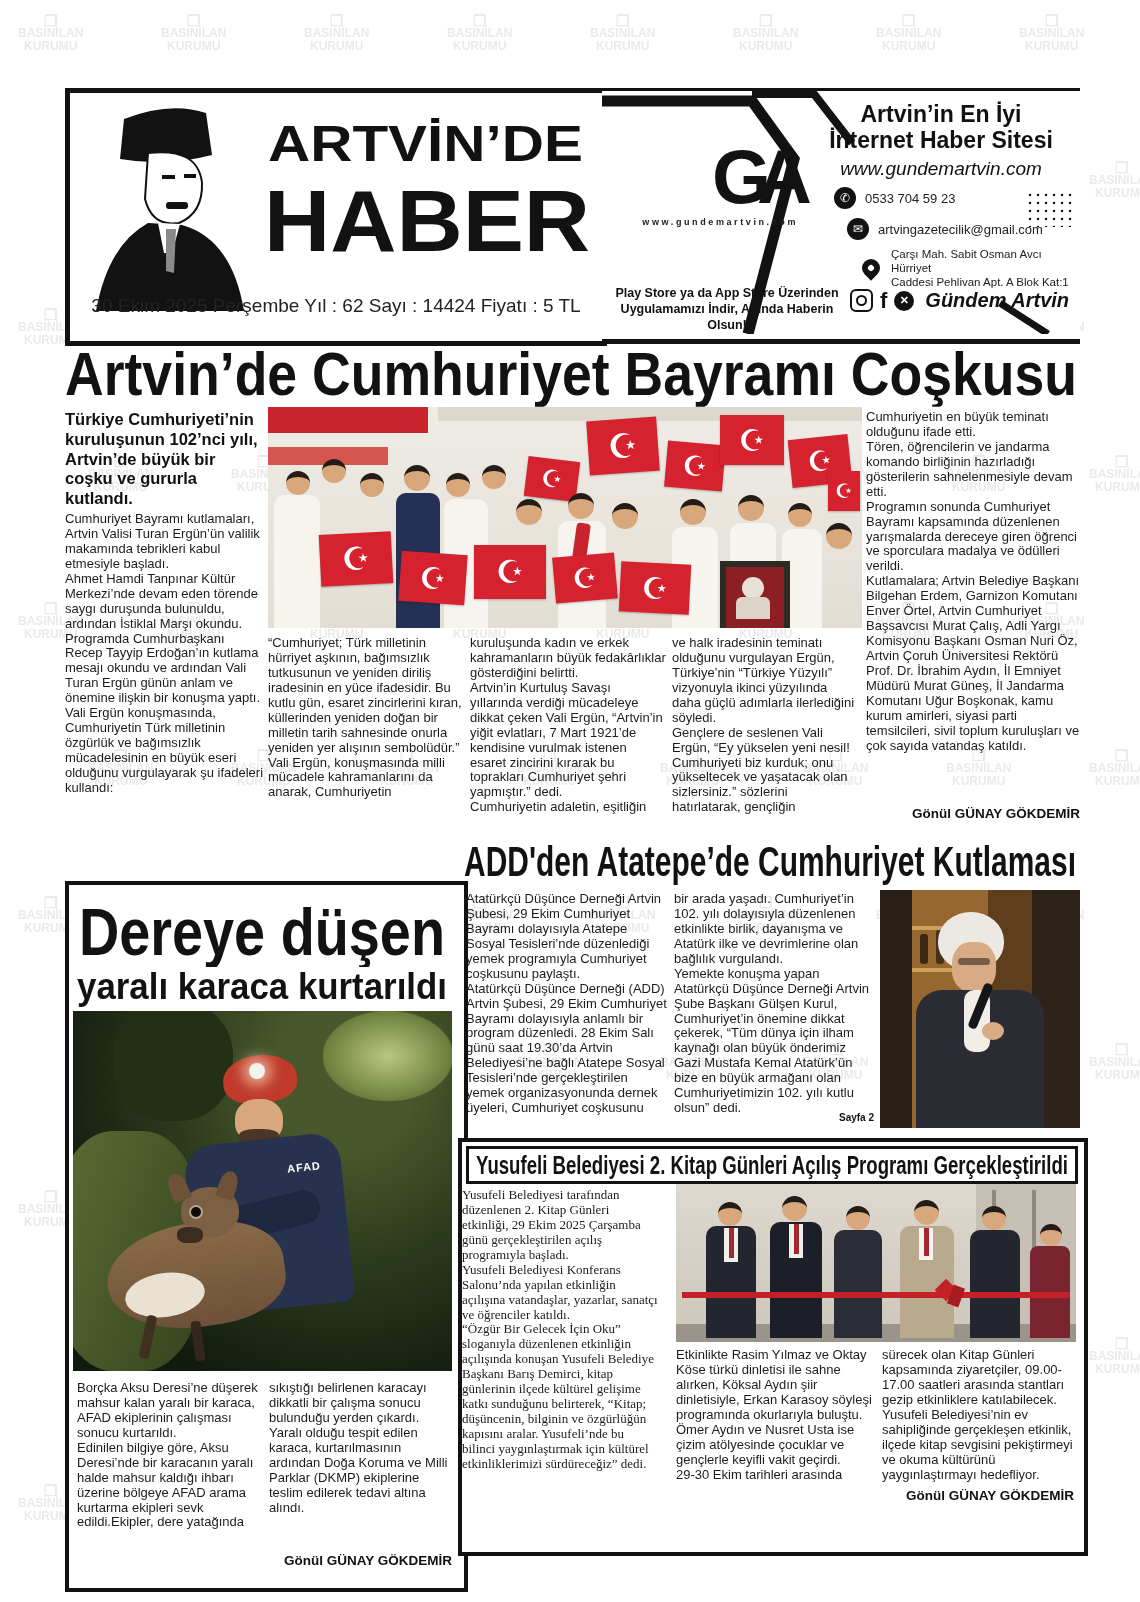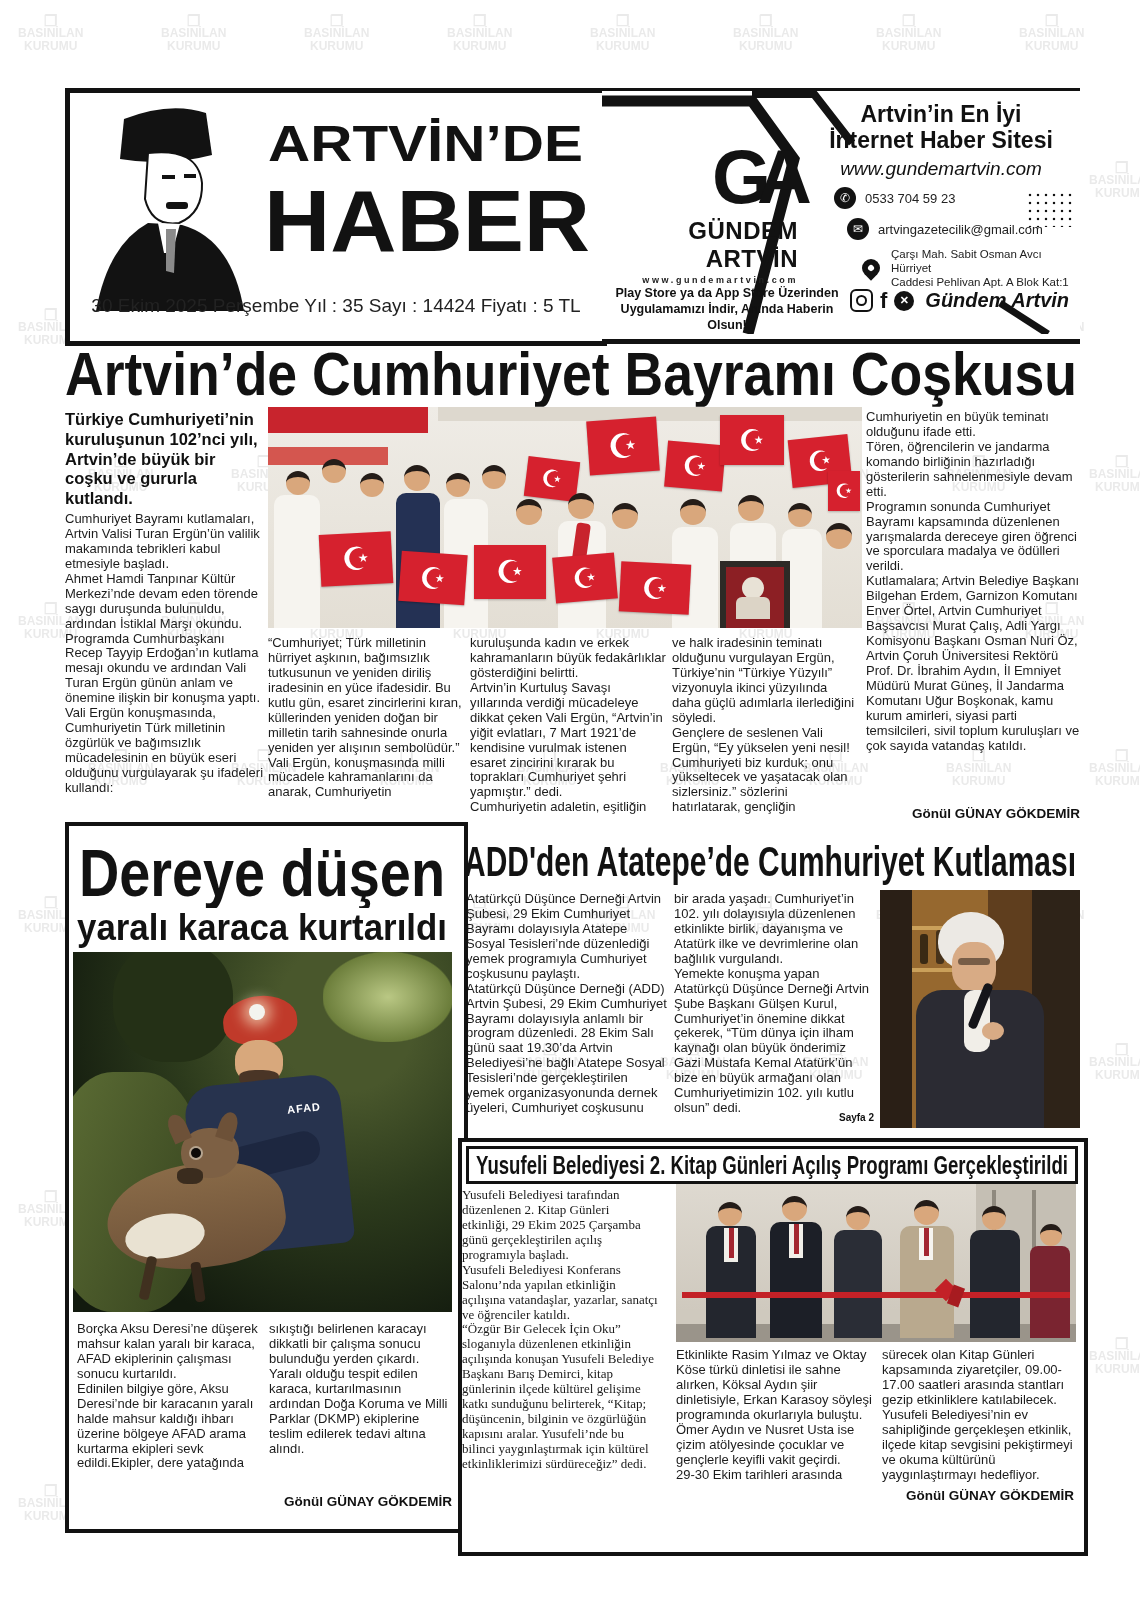--- a/index.html
+++ b/index.html
@@ -159,32 +159,31 @@
       <path d="M14,208 Q26,142 66,120 L100,122 Q150,136 162,208 Z" fill="#121212"></path>
       <path d="M76,120 L98,121 L90,150 L82,150 Z" fill="#ffffff"></path>
       <path d="M84,126 L94,126 L92,170 L84,168 Z" fill="#8a8a8a"></path>
     </svg>
     <svg class="abs" style="left:196px;top:22px;" width="322" height="56" viewBox="0 0 322 56">
       <text x="2" y="46" font-size="50" textLength="315" lengthAdjust="spacingAndGlyphs">ARTVİN’DE</text>
     </svg>
     <svg class="abs" style="left:192px;top:80px;" width="332" height="94" viewBox="0 0 332 94">
       <text x="2" y="78" font-size="88" textLength="326" lengthAdjust="spacingAndGlyphs">HABER</text>
     </svg>
-    <div class="abs dateline">30 Ekim 2025 Perşembe Yıl : 35 Sayı : 14424  Fiyatı : 5 TL</div>
+    <div class="abs dateline">30 Ekim 2025 Perşembe Yıl : 62 Sayı : 14424  Fiyatı : 5 TL</div>
   </div>
 
   <div class="abs mast-right">
     <svg class="abs" style="left:0;top:0;" width="478" height="243" viewBox="0 0 478 243">
       <polyline points="-5,10 150,10 192,68 146,243" fill="none" stroke="#121212" stroke-width="11"></polyline>
       <polyline points="150,3 212,3 250,52" fill="none" stroke="#121212" stroke-width="8"></polyline>
       <polyline points="398,212 446,243" fill="none" stroke="#121212" stroke-width="7"></polyline>
     </svg>
     <div class="abs ga-block">
       <div class="ga-mono">GA</div>
-      <div class="ga-name">GÜNDEM ARTVİN</div>
       <div class="ga-url">www.gundemartvin.com</div>
     </div>
     <div class="abs tagline">
       <div>Artvin’in En İyi</div>
       <div>İnternet Haber Sitesi</div>
       <div class="website">www.gundemartvin.com</div>
     </div>
     <div class="crow" style="left:232px;top:96px;">
       <span class="cicon">✆</span>
       <span>0533 704 59 23</span>
@@ -299,21 +298,21 @@
     <div class="abs" style="left:72px;top:44px;width:8px;height:30px;background:#3a2a14;border-radius:3px;"></div>
     <div class="abs" style="left:58px;top:22px;width:66px;height:58px;background:#ece9e4;border-radius:50% 50% 46% 46%;"></div>
     <div class="abs" style="left:72px;top:52px;width:44px;height:50px;background:#d8ab85;border-radius:42%;"></div>
     <div class="abs" style="left:78px;top:68px;width:32px;height:7px;background:rgba(40,30,20,.55);border-radius:4px;"></div>
     <div class="abs" style="left:36px;top:100px;width:128px;height:138px;background:#2b2b33;border-radius:26px 26px 0 0;"></div>
     <div class="abs" style="left:84px;top:100px;width:26px;height:62px;background:#f1eee8;border-radius:10px;"></div>
     <div class="abs" style="left:96px;top:92px;width:9px;height:48px;background:#15151a;transform:rotate(22deg);border-radius:4px;"></div>
     <div class="abs" style="left:102px;top:132px;width:22px;height:18px;background:#d8ab85;border-radius:50%;"></div>
   </div>
 
-  <div class="abs boxed" style="left:65px;top:822px;width:395px;height:703px;">
+  <div class="abs boxed" style="left:65px;top:881px;width:395px;height:703px;">
     <svg class="abs" style="left:4px;top:8px;" width="379" height="74" viewBox="0 0 379 74">
       <text x="189" y="62" text-anchor="middle" font-size="66" textLength="366" lengthAdjust="spacingAndGlyphs">Dereye düşen</text>
     </svg>
     <svg class="abs" style="left:4px;top:80px;" width="379" height="42" viewBox="0 0 379 42">
       <text x="189" y="34" text-anchor="middle" font-size="37" textLength="370" lengthAdjust="spacingAndGlyphs">yaralı karaca kurtarıldı</text>
     </svg>
 
     <div class="abs photo" style="left:4px;top:126px;width:379px;height:360px;background:radial-gradient(ellipse at 72% 18%,#49572c 0 18%,#2c3a1c 45%,#121a0e 80%);">
       <div class="abs" style="left:250px;top:0;width:130px;height:90px;background:radial-gradient(#d6e49a,#75883f 70%,transparent 72%);opacity:.8;"></div>
       <div class="abs" style="left:-20px;top:120px;width:150px;height:240px;background:linear-gradient(110deg,#5d6e35,#35421e);border-radius:40%;"></div>

